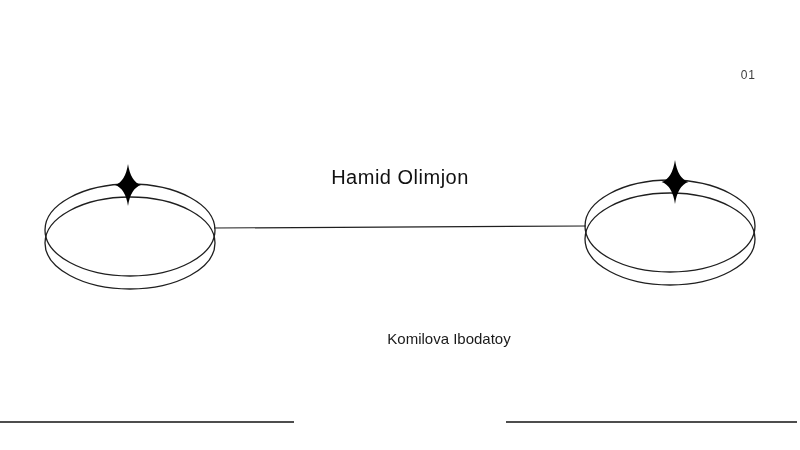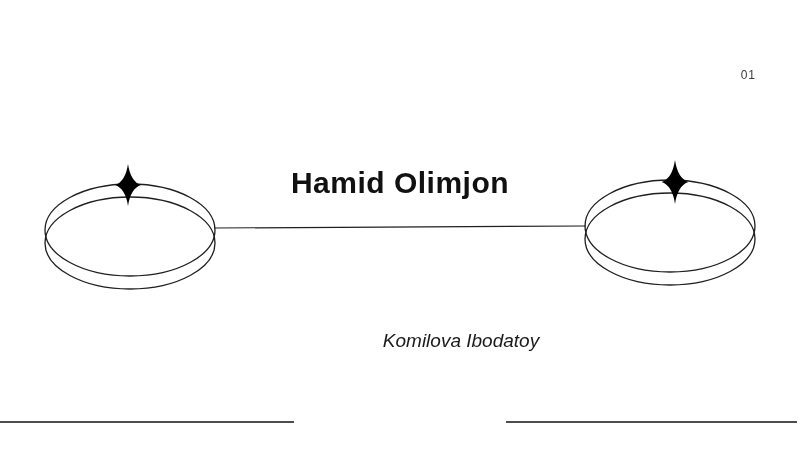--- a/index.html
+++ b/index.html
@@ -29,33 +29,32 @@
     font-size:12px;
     letter-spacing:1px;
     color:var(--muted);
     font-weight:400;
   }
   .slide-title{
     position:absolute;
     top:142px;
     left:400px;
     transform:translateX(-50%);
-    font-size:30px;
-    font-weight:700;
+    font-size:20px;
+    font-weight:400;
     color:var(--ink);
     white-space:nowrap;
     letter-spacing:0.5px;
   }
   .slide-subtitle{
     position:absolute;
     top:306px;
-    left:461px;
+    left:449px;
     transform:translateX(-50%);
-    font-size:19px;
-    font-style:italic;
+    font-size:15px;
     color:#1a1a1a;
     white-space:nowrap;
   }
   svg.decor{
     position:absolute;
     top:0;left:0;
     width:800px;height:450px;
     display:block;
   }
   .ring{fill:none;stroke:var(--stroke);stroke-width:1.3;}

